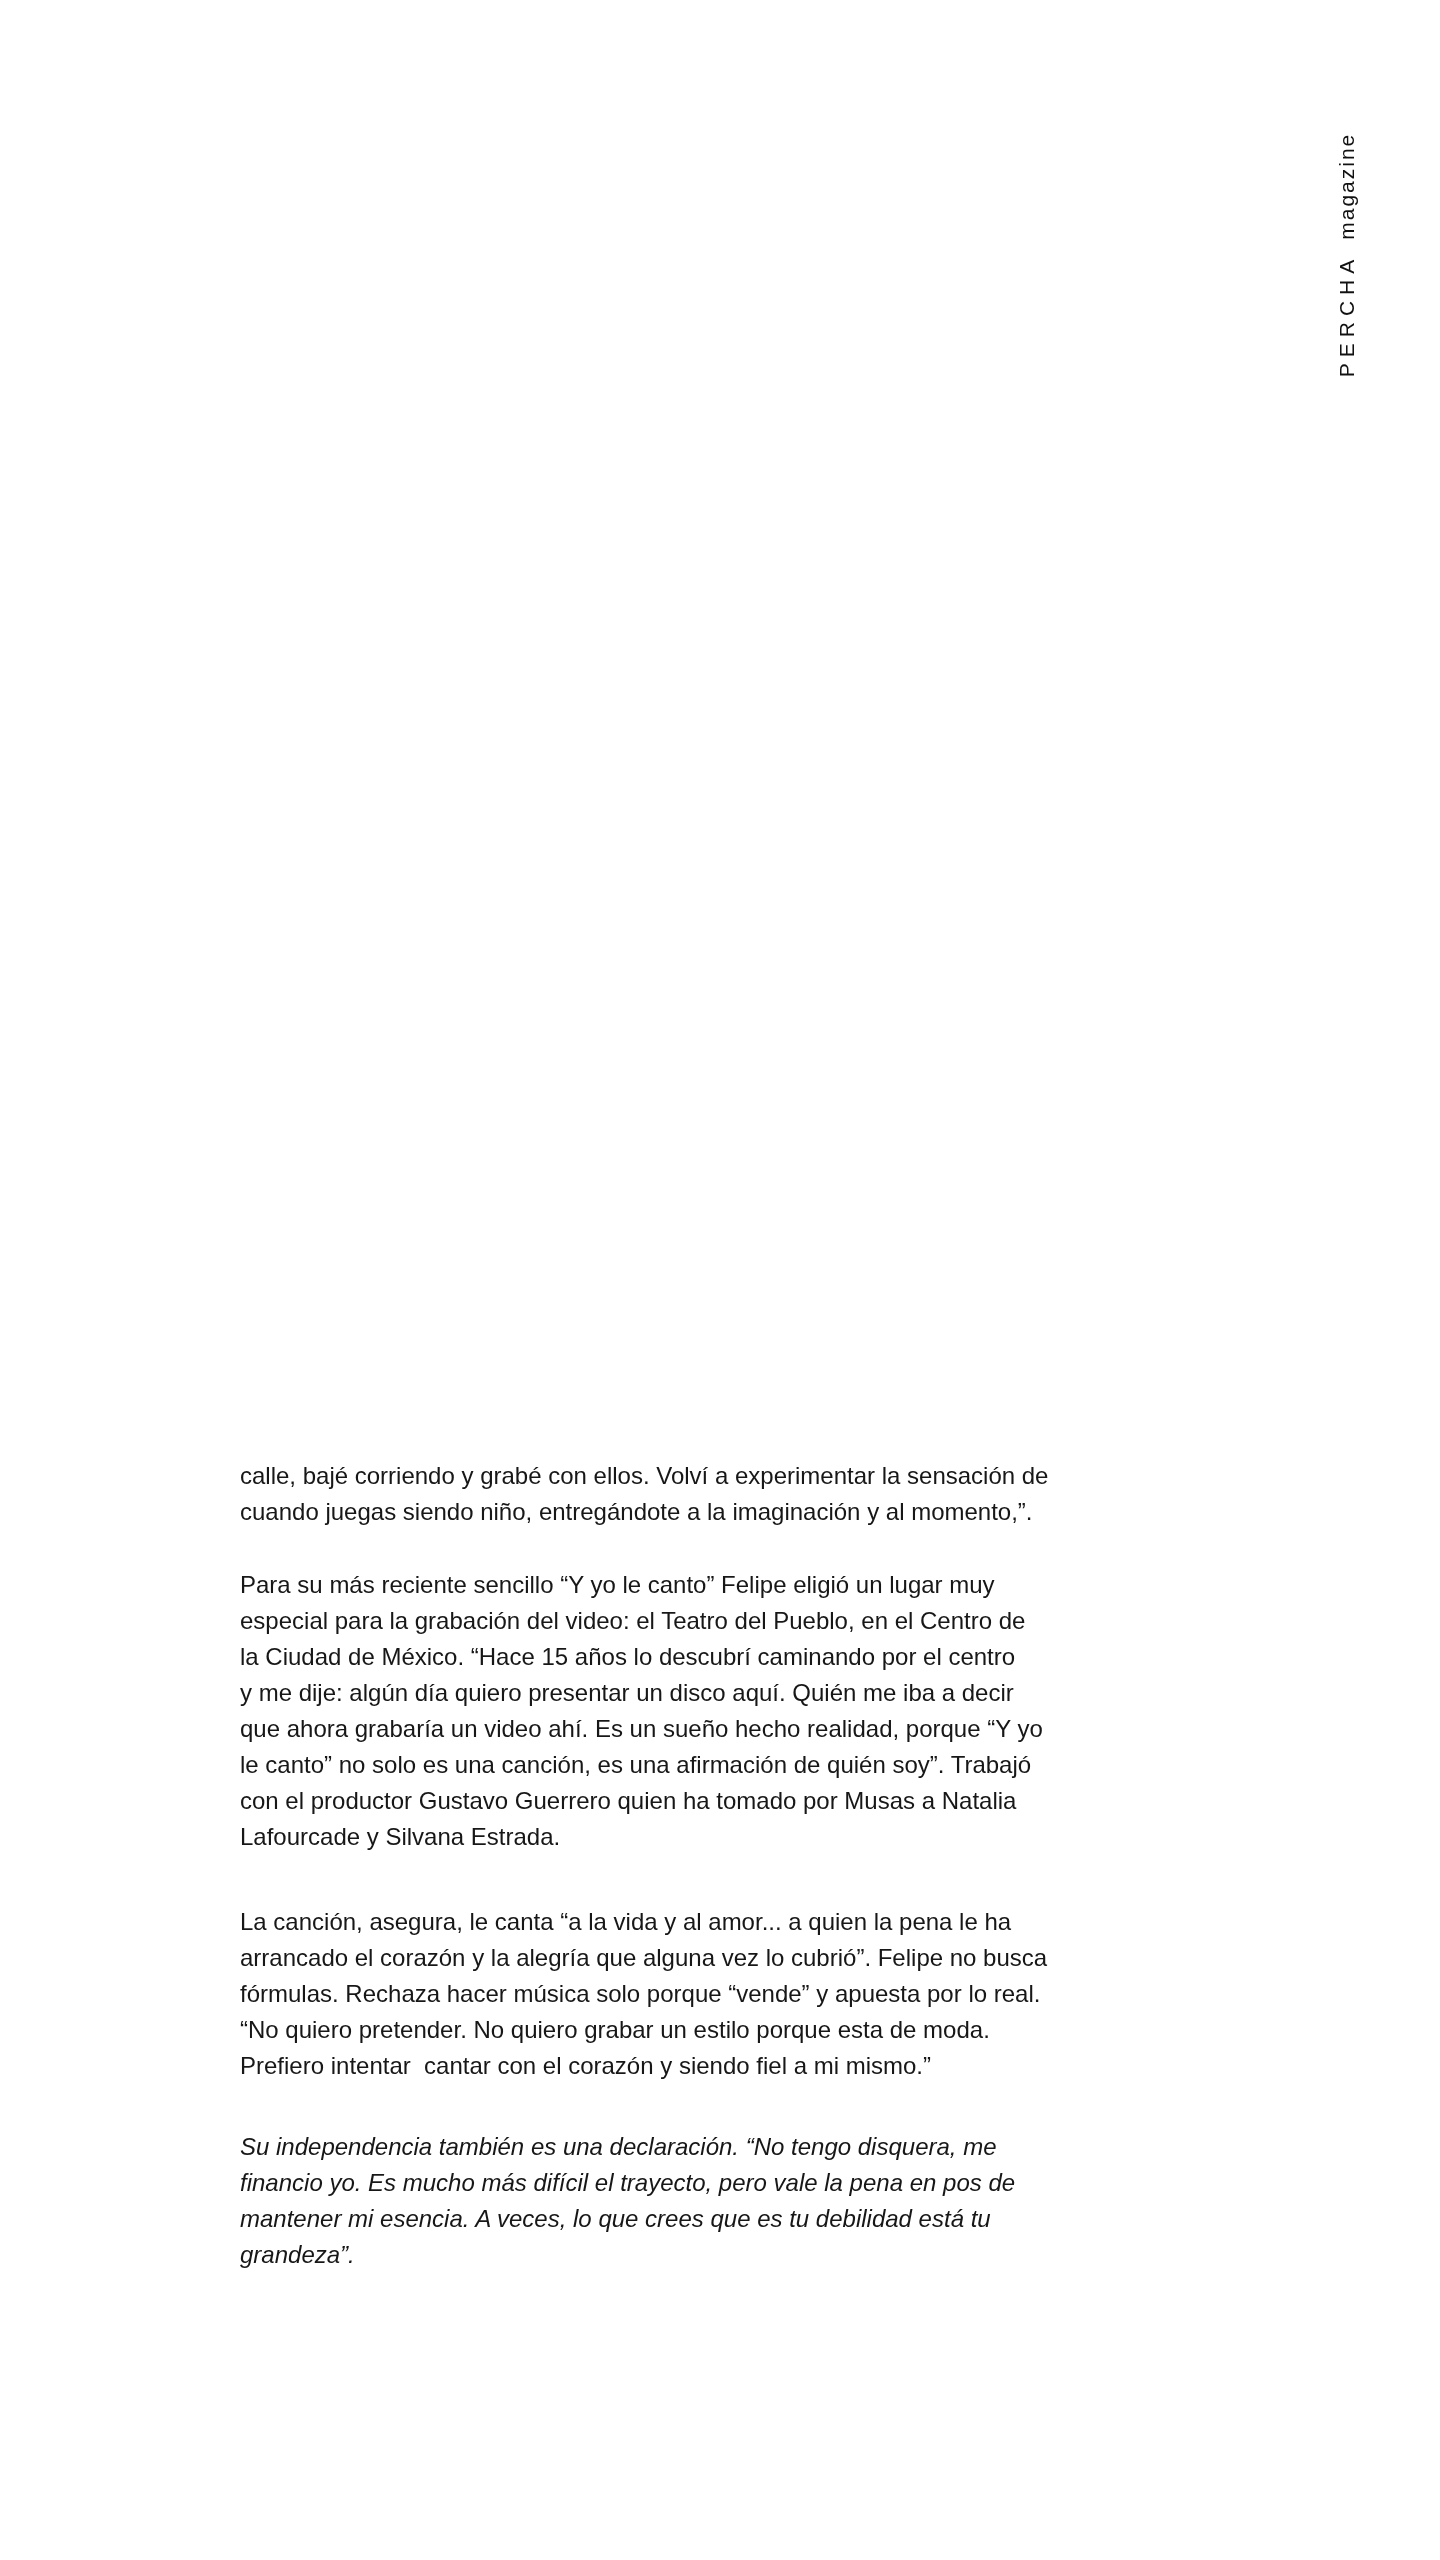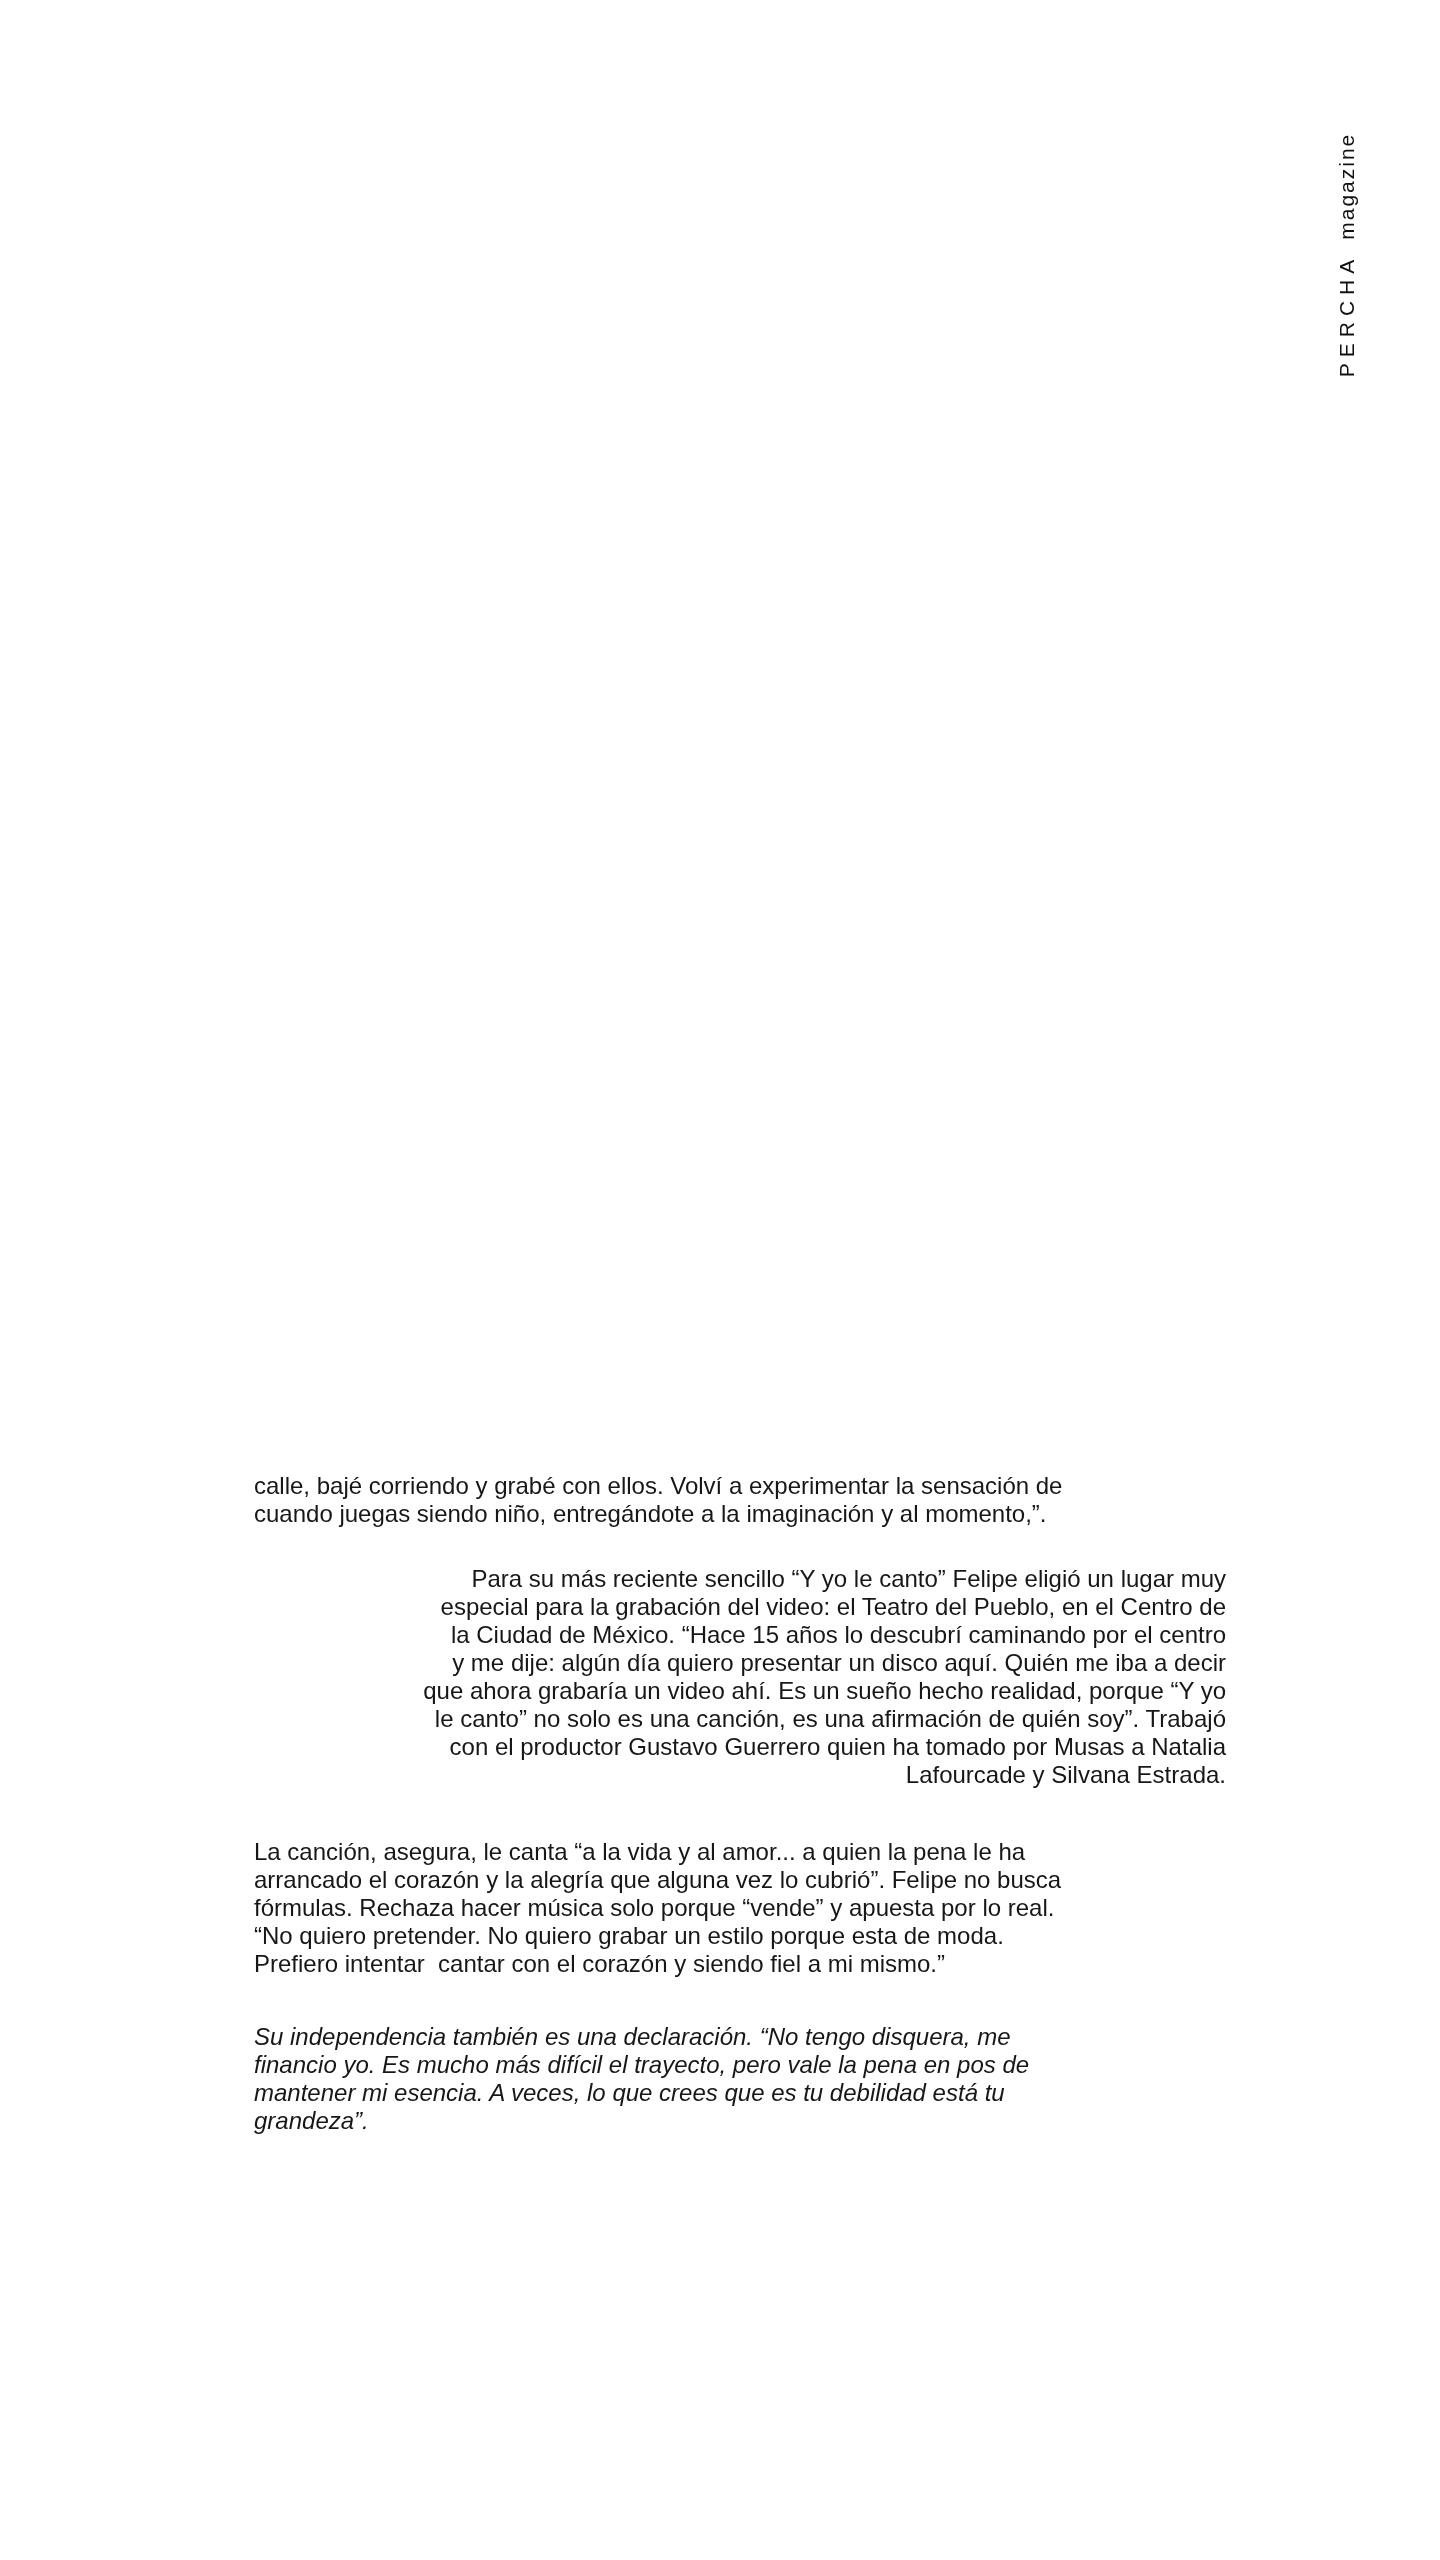--- a/index.html
+++ b/index.html
@@ -42,28 +42,28 @@
   }
 
   
   .article {
     position: absolute;
     left: 240px;
     top: 1458px;
     width: 1000px;
   }
   .article p {
-    margin: 14px;
+    margin: 0;
     font-size: 24px;
-    line-height: 28px;
+    line-height: 36px;
     color: #171717;
     white-space: pre-wrap; 
   }
   .article p:nth-of-type(1) { margin-bottom: 37px; }
-  .article p:nth-of-type(2) { margin-bottom: 49px; text-align: right; }
+  .article p:nth-of-type(2) { margin-bottom: 49px; }
   .article p:nth-of-type(3) { margin-bottom: 45px; }
   .article p:nth-of-type(4) { margin-bottom: 0; font-style: italic; }
 </style>
 </head>
 <body>
 
 <div class="page">
 
   <div class="masthead">
     <span class="brand">PERCHA</span>

